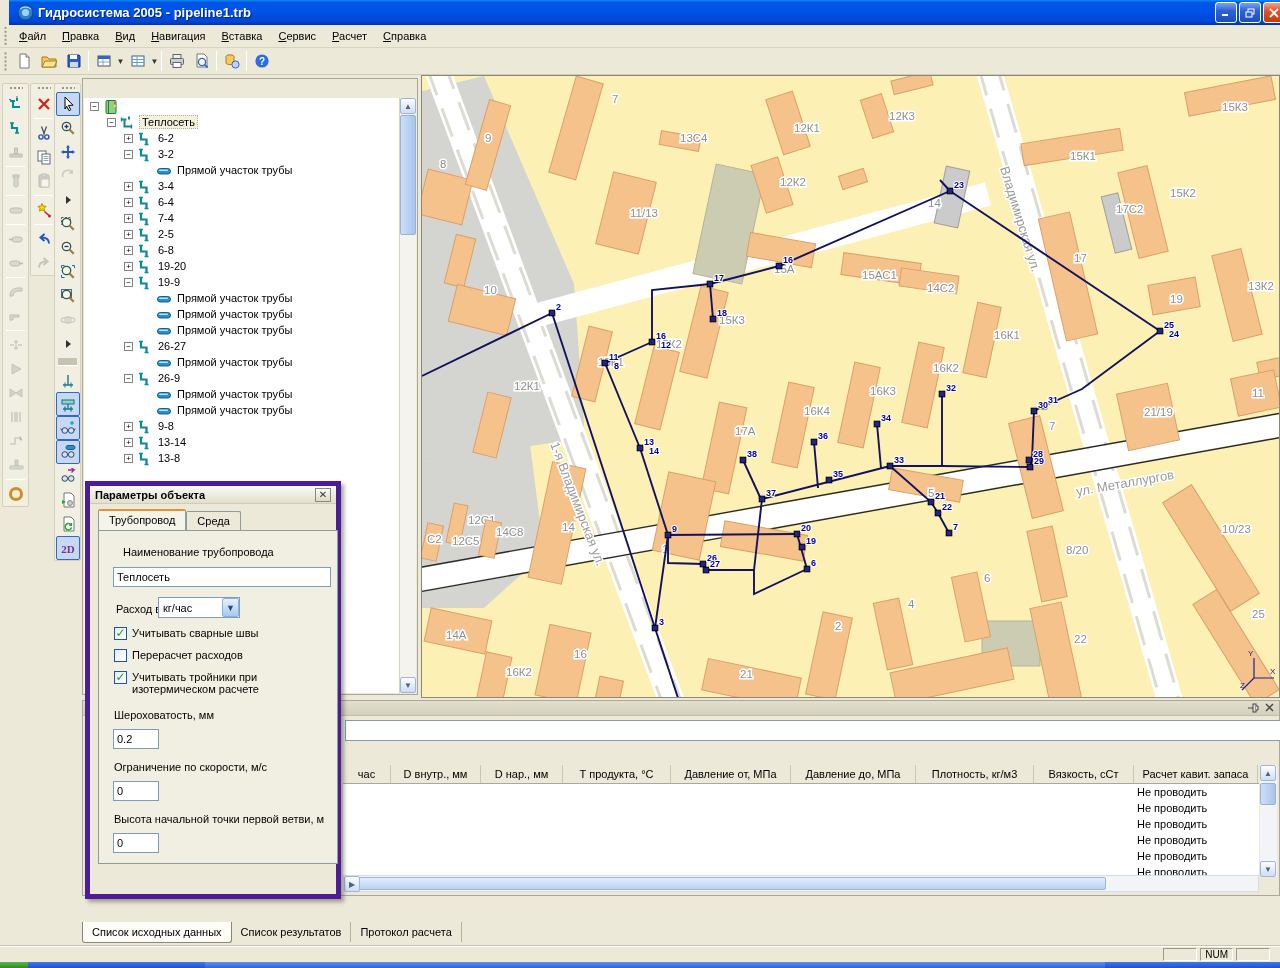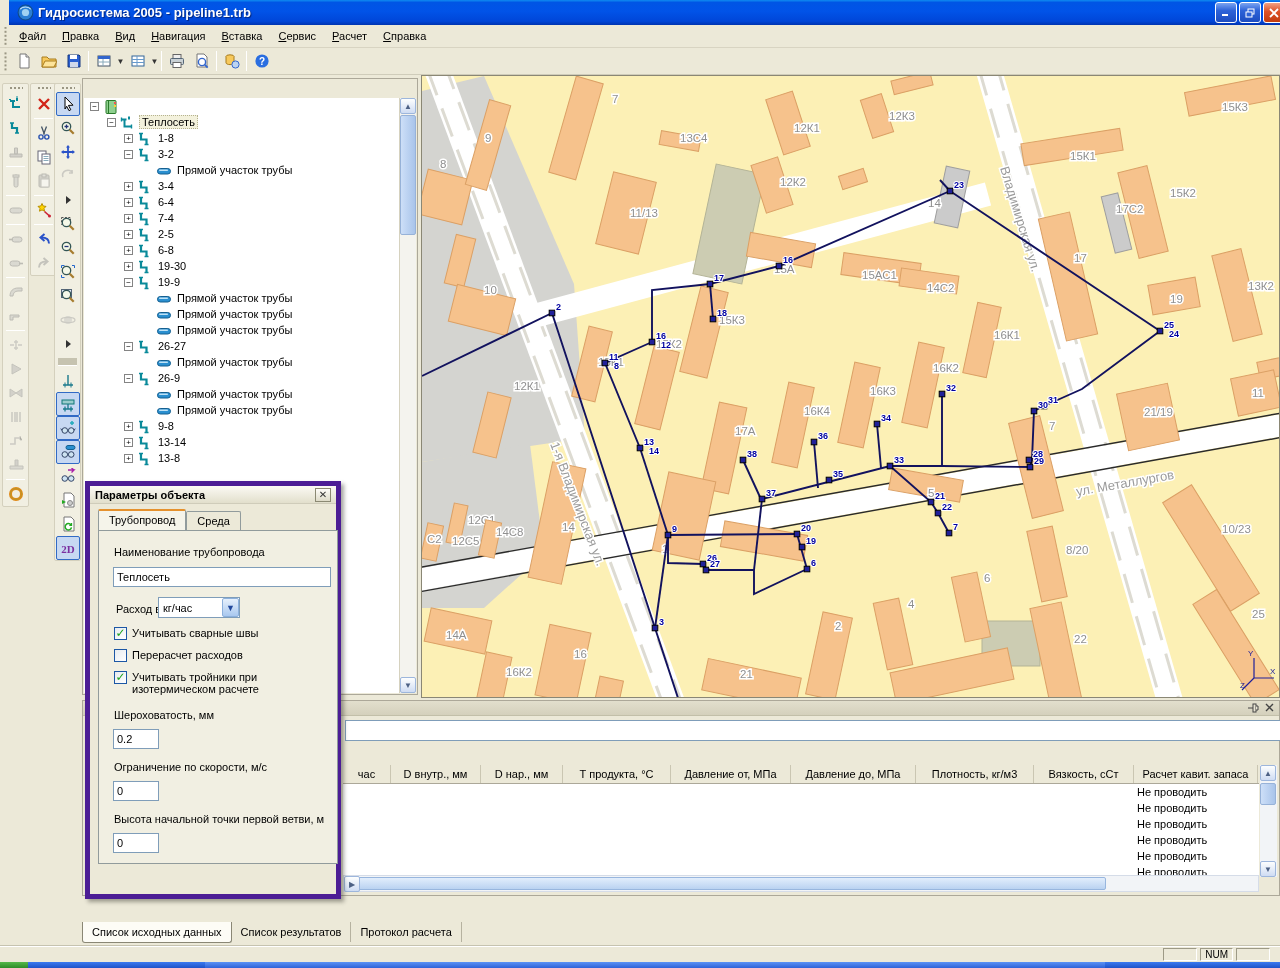--- a/index.html
+++ b/index.html
@@ -626,21 +626,21 @@
         <span class="tlabel">Теплосеть</span>
       </div>
       <div class="trow" style="padding-left: 40px;">
         <div class="texp">+</div>
         <span class="tico">
           <svg class="ic" width="16" height="16" viewBox="0 0 16 16">
             <path d="M4 2.5v6h5.5v5" stroke="#0a8a9a" stroke-width="2.2" fill="none"></path>
             <path d="M2 2.5h4M7.5 13.5h4" stroke="#0a8a9a" stroke-width="1.6"></path>
           </svg>
         </span>
-        <span class="tlabel">1-8</span>
+        <span class="tlabel">6-2</span>
       </div>
       <div class="trow" style="padding-left: 40px;">
         <div class="texp">−</div>
         <span class="tico">
           <svg class="ic" width="16" height="16" viewBox="0 0 16 16">
             <path d="M4 2.5v6h5.5v5" stroke="#0a8a9a" stroke-width="2.2" fill="none"></path>
             <path d="M2 2.5h4M7.5 13.5h4" stroke="#0a8a9a" stroke-width="1.6"></path>
           </svg>
         </span>
         <span class="tlabel">3-2</span>
@@ -706,21 +706,21 @@
         <span class="tlabel">6-8</span>
       </div>
       <div class="trow" style="padding-left: 40px;">
         <div class="texp">+</div>
         <span class="tico">
           <svg class="ic" width="16" height="16" viewBox="0 0 16 16">
             <path d="M4 2.5v6h5.5v5" stroke="#0a8a9a" stroke-width="2.2" fill="none"></path>
             <path d="M2 2.5h4M7.5 13.5h4" stroke="#0a8a9a" stroke-width="1.6"></path>
           </svg>
         </span>
-        <span class="tlabel">19-30</span>
+        <span class="tlabel">19-20</span>
       </div>
       <div class="trow" style="padding-left: 40px;">
         <div class="texp">−</div>
         <span class="tico">
           <svg class="ic" width="16" height="16" viewBox="0 0 16 16">
             <path d="M4 2.5v6h5.5v5" stroke="#0a8a9a" stroke-width="2.2" fill="none"></path>
             <path d="M2 2.5h4M7.5 13.5h4" stroke="#0a8a9a" stroke-width="1.6"></path>
           </svg>
         </span>
         <span class="tlabel">19-9</span>
@@ -1168,21 +1168,21 @@
 <div id="dialog">
   <div id="dlg-title">
     <span>Параметры объекта</span>
     <div id="dlg-close">✕</div>
   </div>
   <div class="dlg-tabs">
     <div class="dtab active">Трубопровод</div>
     <div class="dtab">Среда</div>
   </div>
   <div class="dlg-page">
-    <div class="dlbl" style="left:15px; top:15px;">Наименование трубопровода</div>
+    <div class="dlbl" style="left:24px; top:15px;">Наименование трубопровода</div>
     <input class="dinput" style="left: 14px; top: 36px; width: 218px;" readonly="" value="Теплосеть">
     <div class="dlbl" style="left:17px; top:72px;">Расход в</div>
     <div class="dcombo" style="left:59px; top:66px; width:82px;">
       <span class="val">кг/час</span>
       <div class="combo-btn">▼</div>
     </div>
     <div class="chk" style="left:15px; top:96px;">
       <div class="box">✓</div>
       <div class="clabel">Учитывать сварные швы</div>
     </div>

